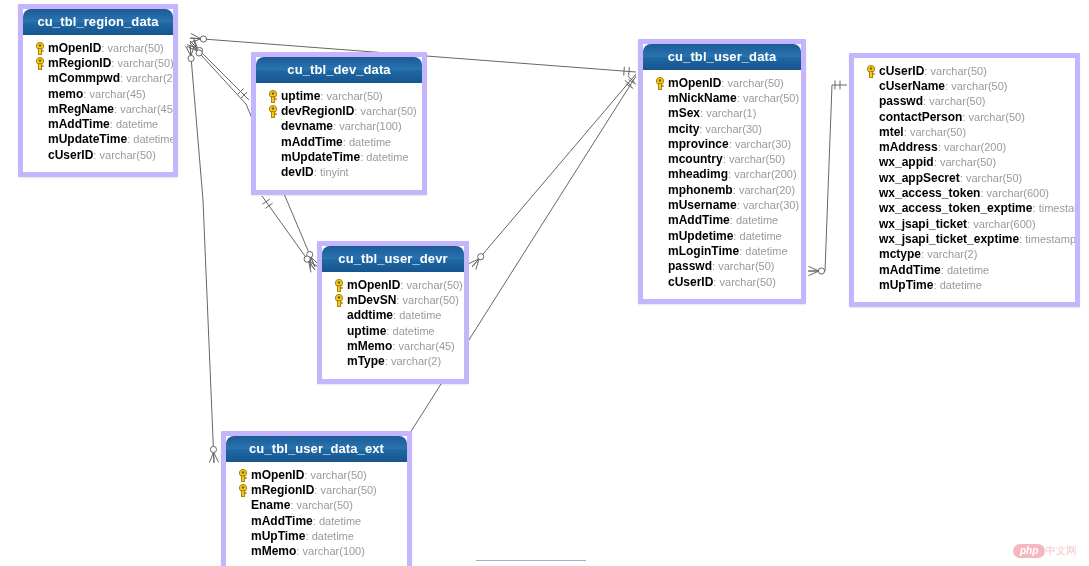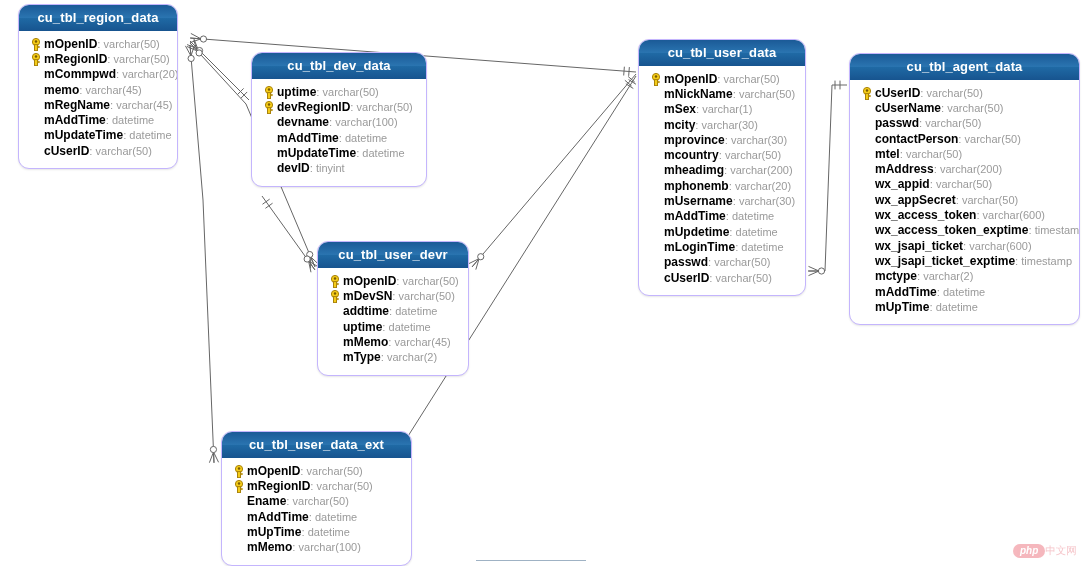--- a/index.html
+++ b/index.html
@@ -22,22 +22,22 @@
     position: absolute;
     left: 0;
     top: 0;
     width: 1089px;
     height: 566px;
     pointer-events: none;
   }
   .entity {
     position: absolute;
     background: #ffffff;
-    border: 1px solid #c4b5fd;
-    border-radius: 11px;
+    border: 5px solid #c4b5fd;
+    border-radius: 1px;
     box-sizing: border-box;
     box-shadow: 0 1px 2px rgba(0,0,0,0.10);
     overflow: hidden;
   }
   .entity-header {
     background: linear-gradient(to bottom, #1b5a97 0%, #2a74b0 48%, #1f69a4 52%, #17548f 100%);
     color: #ffffff;
     font-weight: bold;
     font-size: 13px;
     text-align: center;
@@ -443,21 +443,20 @@
           </div>
           <div class="field-row">
             <span class="key-slot"></span>
             <span class="field-name">cUserID</span>
             <span class="field-colon">:</span>
             <span class="field-type">varchar(50)</span>
           </div>
         </div>
       </div>
       <div class="entity" style="left: 849px; top: 53px; width: 231px;">
-        <div class="entity-header">cu_tbl_agent_data</div>
         <div class="entity-body">
           <div class="field-row">
             <span class="key-slot">
               <span class="key-icon"><svg viewBox="0 0 12 13" xmlns="http://www.w3.org/2000/svg">
                   <circle cx="6" cy="4" r="3.6" fill="#f5cc18" stroke="#a8820a" stroke-width="1"></circle>
                   <circle cx="6" cy="3.6" r="1.25" fill="#7a5c00"></circle>
                   <rect x="4.5" y="6.6" width="3" height="6" fill="#f5cc18" stroke="#a8820a" stroke-width="1"></rect>
                   <rect x="7.4" y="8.6" width="1.8" height="1.1" fill="#f5cc18" stroke="#a8820a" stroke-width="0.7"></rect>
                 </svg></span>
             </span>

